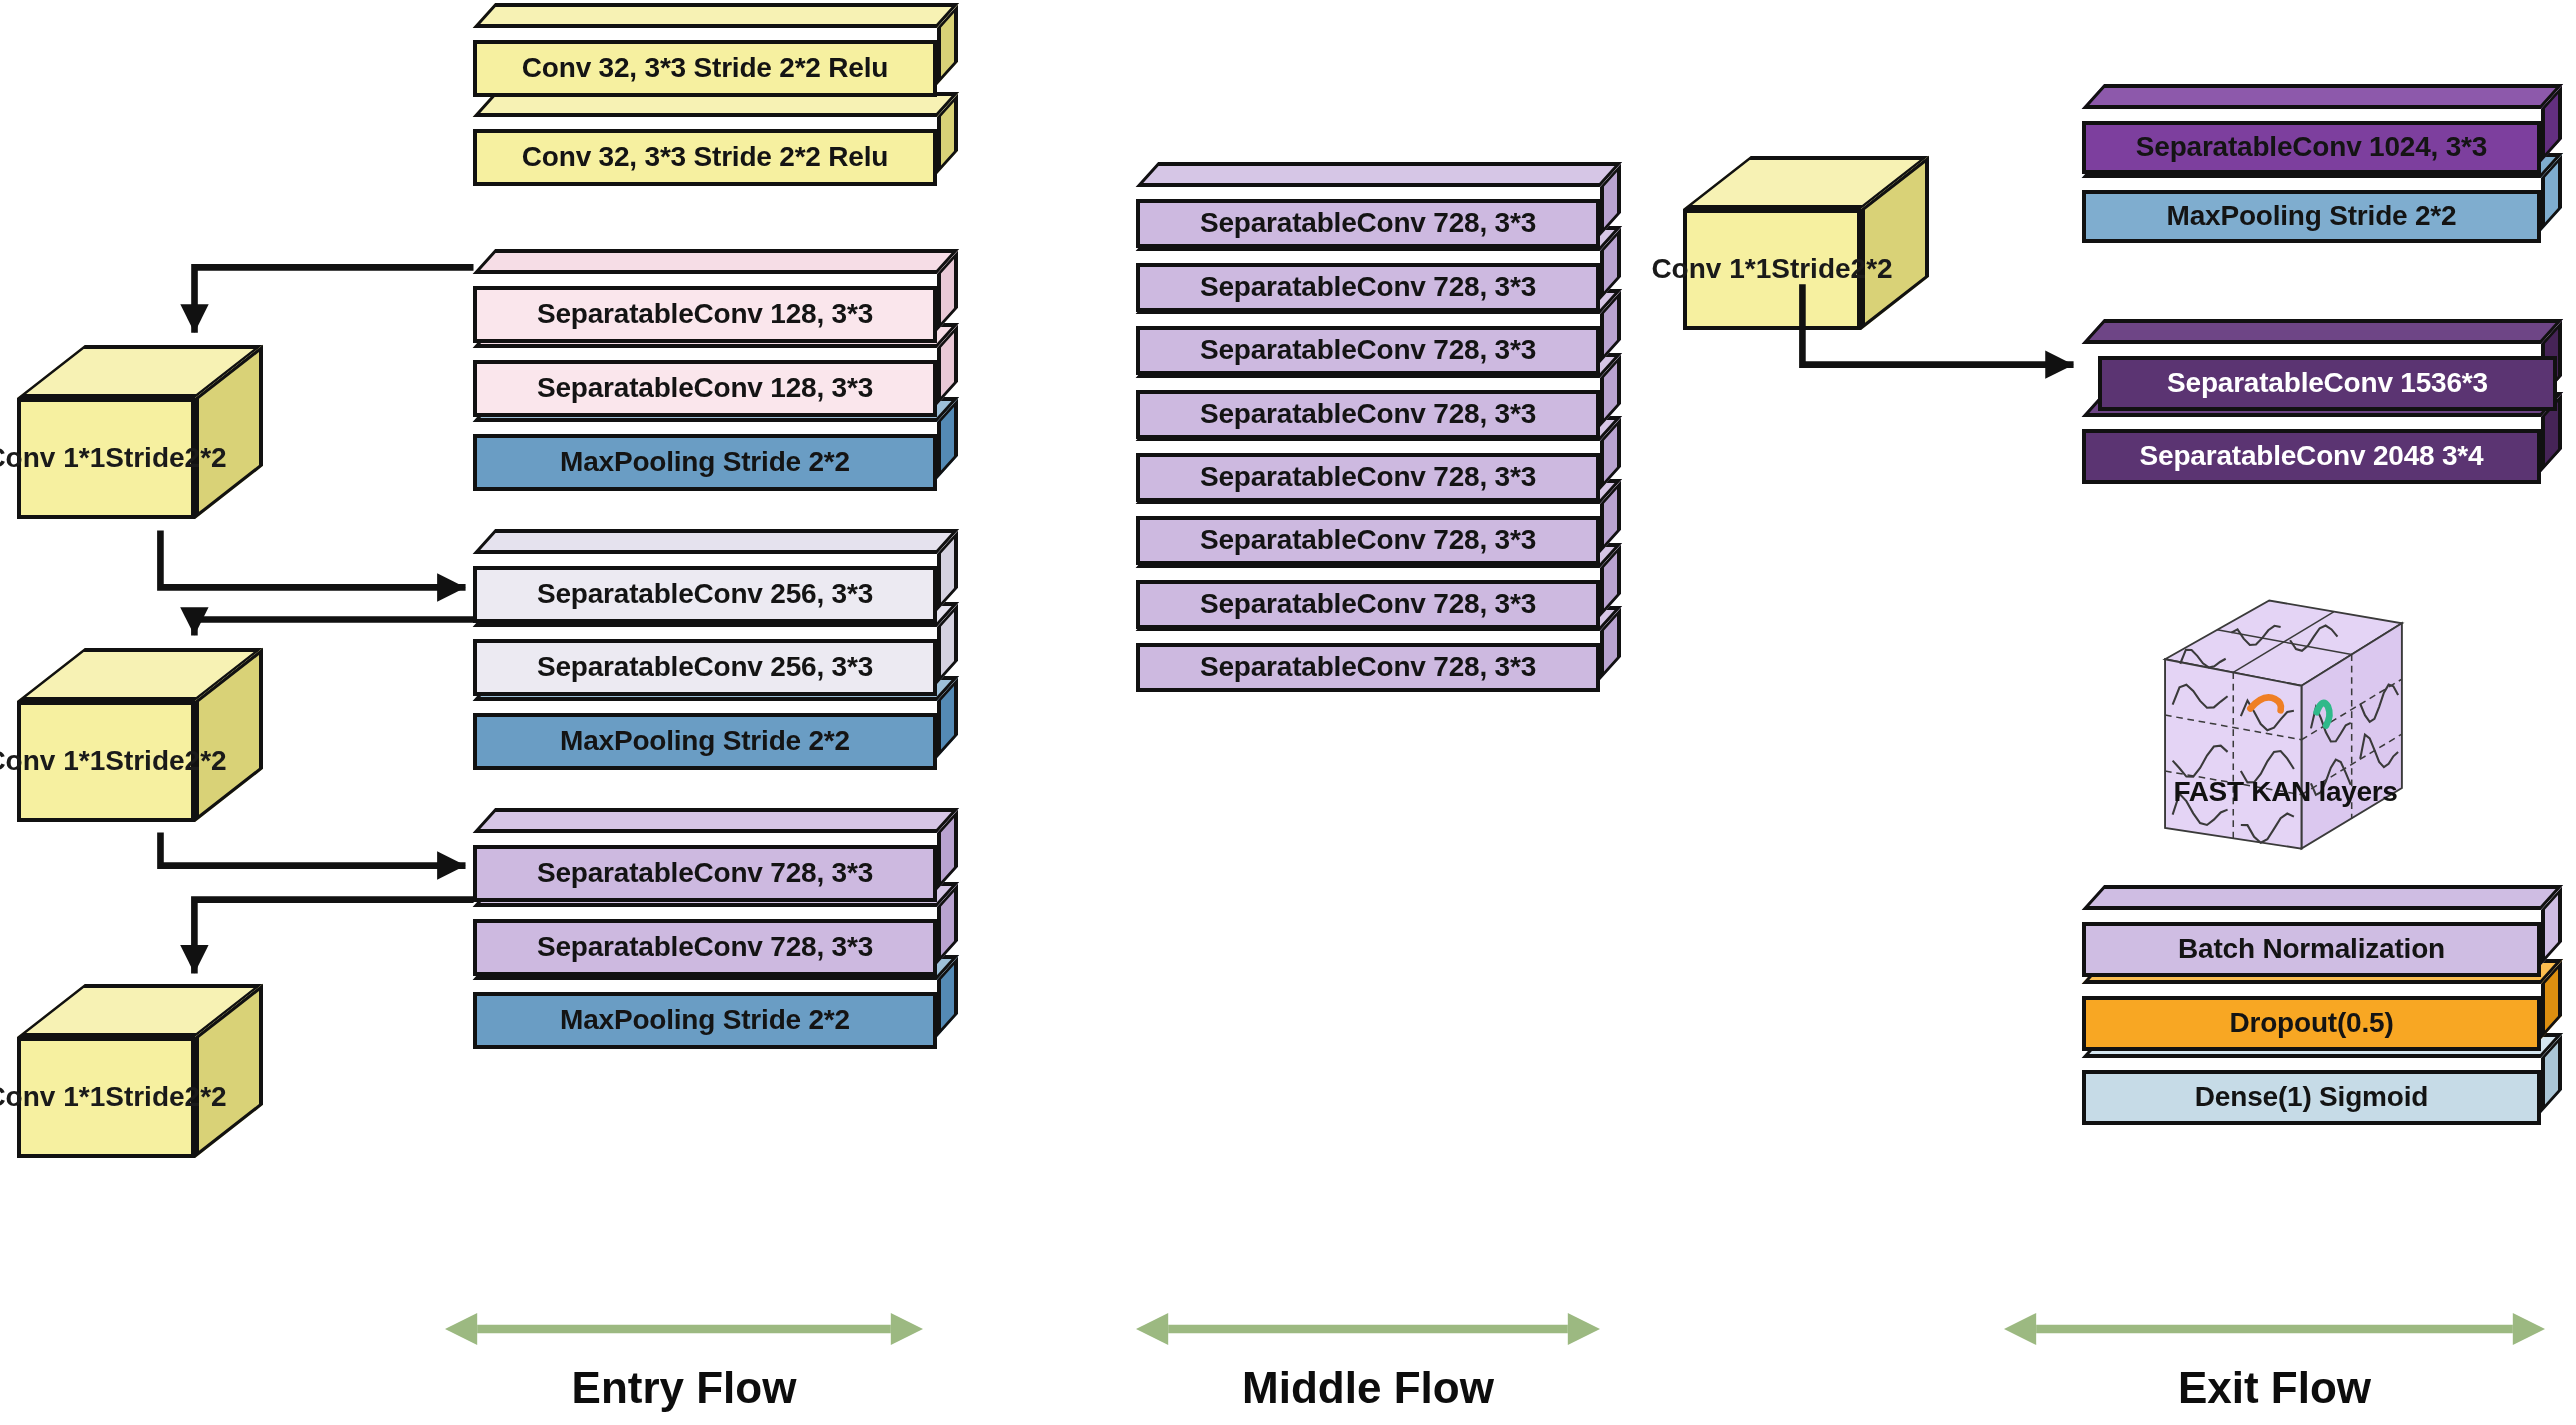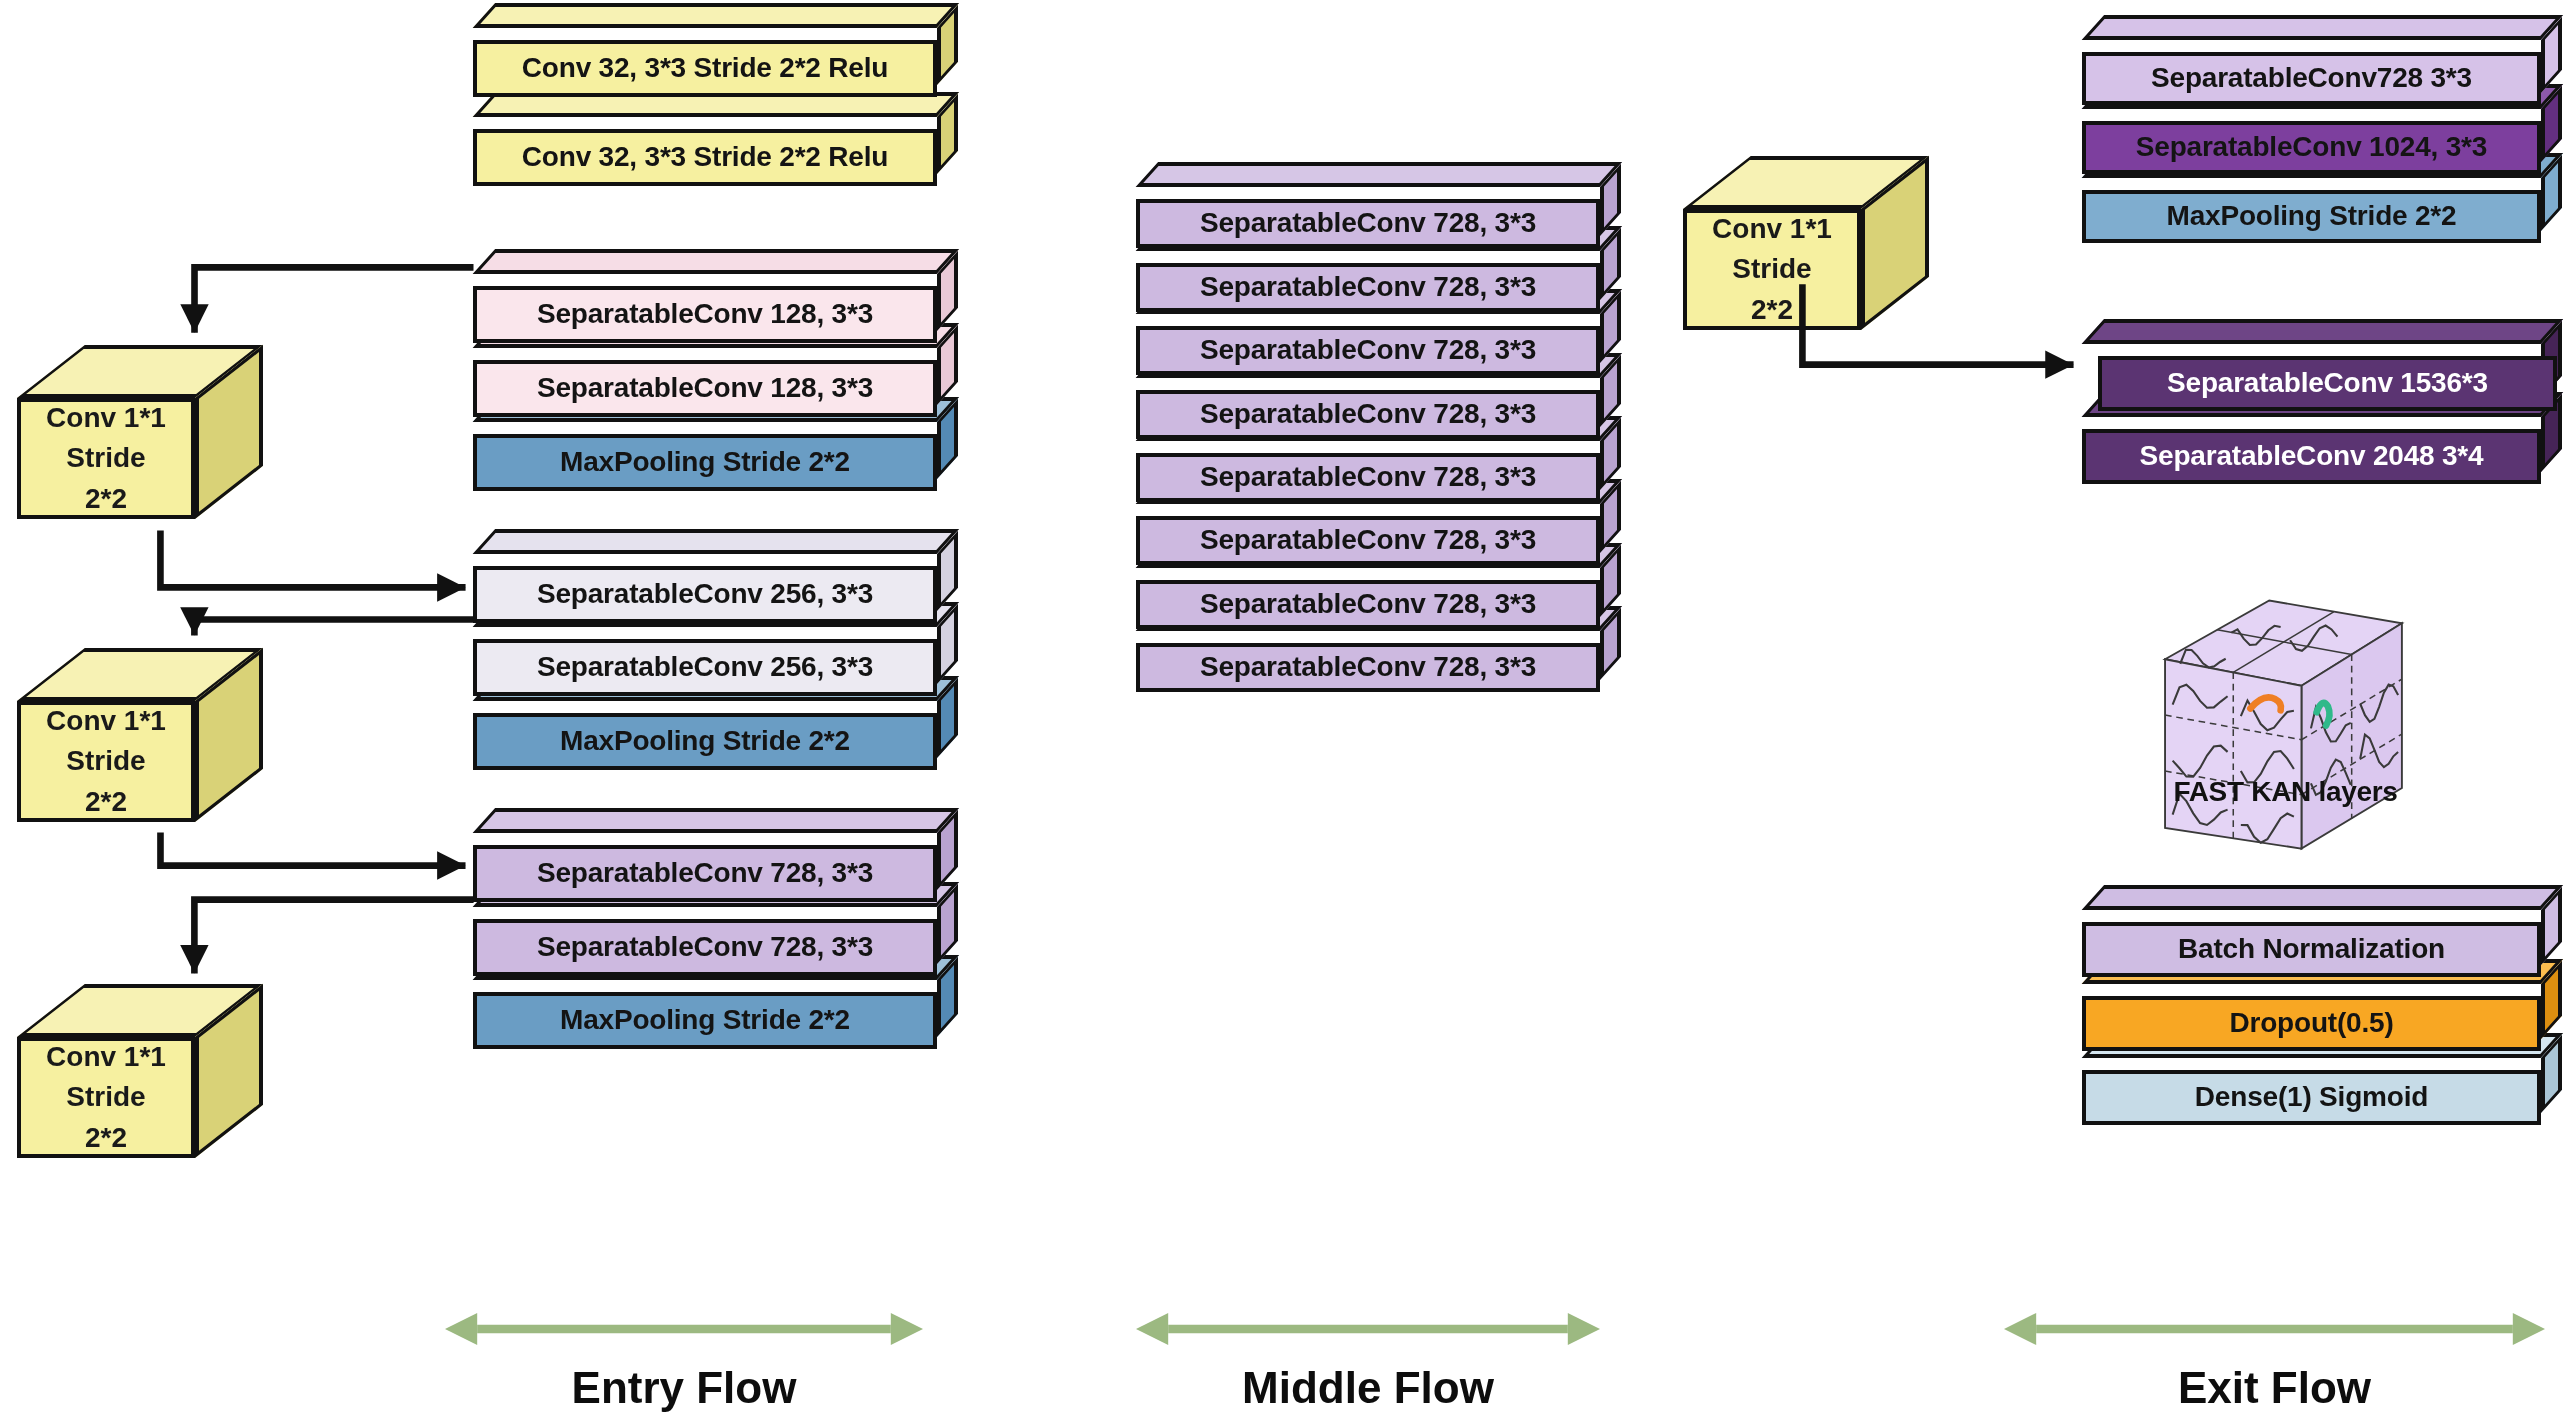--- a/index.html
+++ b/index.html
@@ -66,21 +66,21 @@
   .cube .c-right {
     position: absolute;
     border: 4.7px solid #111111;
     box-sizing: border-box;
   }
   .cube .c-front {
     position: absolute;
     border: 4.7px solid #111111;
     box-sizing: border-box;
     display: flex;
-    flex-direction: column;
+    flex-direction: row;
     align-items: center;
     justify-content: center;
     z-index: 3;
   }
   .cube .c-front span {
     display: block;
     font-weight: 700;
     color: #1a1a1a;
     line-height: 1.45;
     white-space: nowrap;
@@ -308,27 +308,20 @@
         <span class="lbl" style="font-size: 28px; color: rgb(20, 20, 20);">SeparatableConv 728, 3*3</span>
       </div>
     </div>
     <div class="cube" style="left: 1683px; top: 156px; width: 246px; height: 174px;">
       <div class="c-top" style="left: 0px; top: 0px; width: 178px; height: 53px; background: rgb(247, 242, 180); transform: skewX(-52deg); transform-origin: left bottom; z-index: 1;"></div>
       <div class="c-right" style="left: 178px; top: 53px; width: 68px; height: 121px; background: rgb(217, 210, 119); transform: skewY(-38deg); transform-origin: left top; z-index: 2;"></div>
       <div class="c-front" style="left: 0px; top: 53px; width: 178px; height: 121px; background: rgb(246, 240, 160);">
         <span style="font-size: 28px;">Conv 1*1</span>
         <span style="font-size: 28px;">Stride</span>
         <span style="font-size: 28px;">2*2</span>
-      </div>
-    </div>
-    <div class="slab" style="left: 2082px; top: 40px; width: 459px; height: 53px;">
-      <div class="face-top" style="left: 0px; top: -24.6px; width: 459px; height: 24.6px; background: rgb(214, 194, 232); transform: skewX(-42deg); transform-origin: left bottom; z-index: 1;"></div>
-      <div class="face-right" style="left: 459px; top: 0px; width: 21px; height: 53px; background: rgb(214, 194, 232); transform: skewY(-48deg); transform-origin: left top; z-index: 2;"></div>
-      <div class="face-front" style="background: rgb(214, 194, 232);">
-        <span class="lbl" style="font-size: 28px; color: rgb(20, 20, 20);">SeparatableConv728 3*3</span>
       </div>
     </div>
     <div class="slab" style="left: 2082px; top: 109px; width: 459px; height: 53px;">
       <div class="face-top" style="left: 0px; top: -24.6px; width: 459px; height: 24.6px; background: rgb(141, 89, 171); transform: skewX(-42deg); transform-origin: left bottom; z-index: 1;"></div>
       <div class="face-right" style="left: 459px; top: 0px; width: 21px; height: 53px; background: rgb(99, 47, 128); transform: skewY(-48deg); transform-origin: left top; z-index: 2;"></div>
       <div class="face-front" style="background: rgb(125, 63, 158);">
         <span class="lbl" style="font-size: 28px; color: rgb(20, 20, 20);">SeparatableConv 1024, 3*3</span>
       </div>
     </div>
     <div class="slab" style="left: 2082px; top: 178px; width: 459px; height: 53px;">

